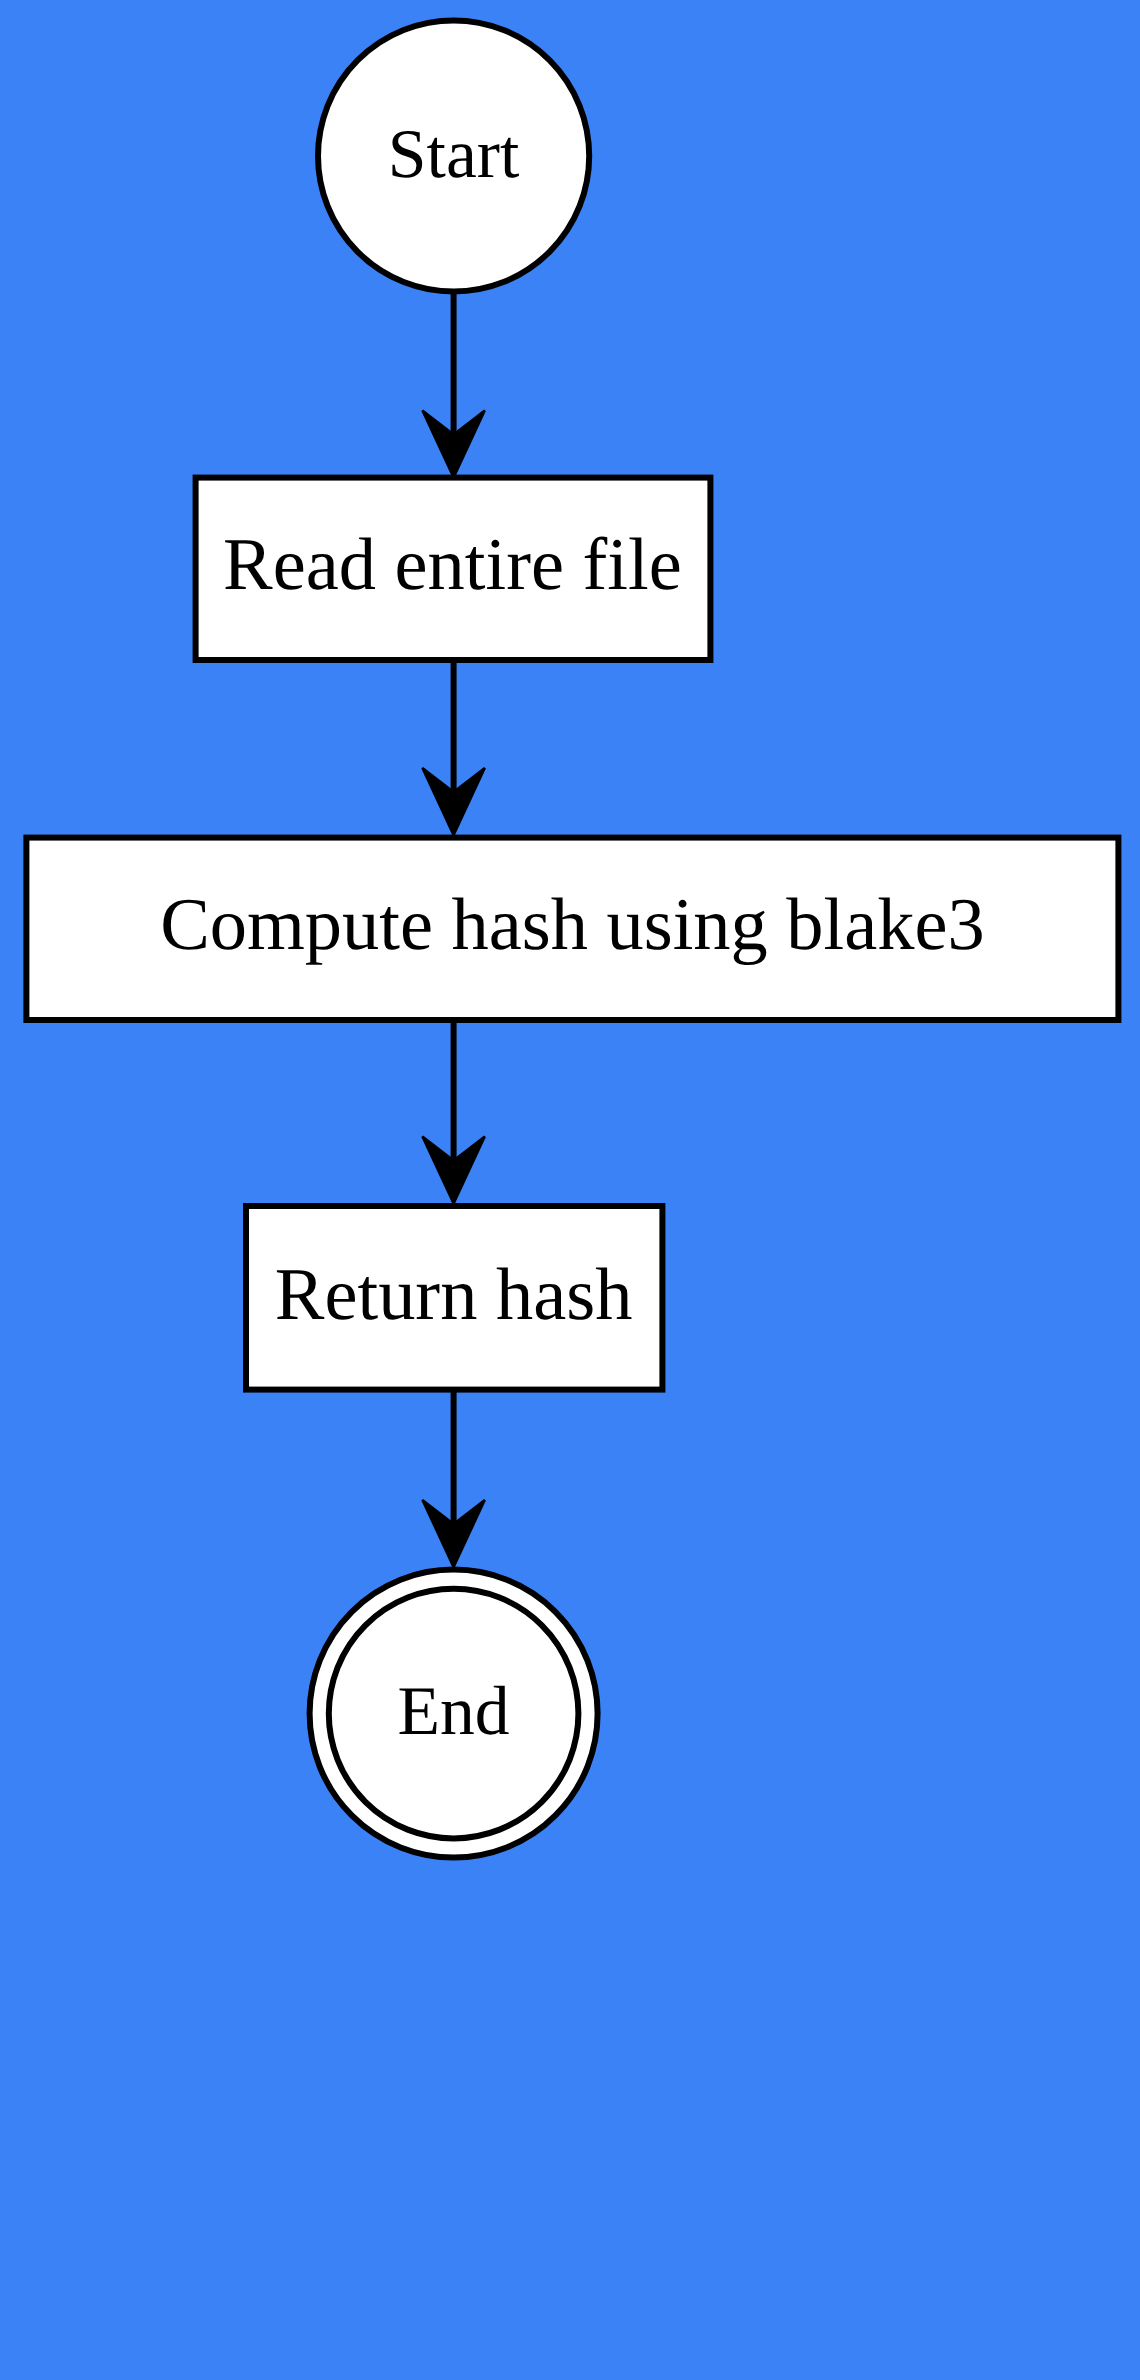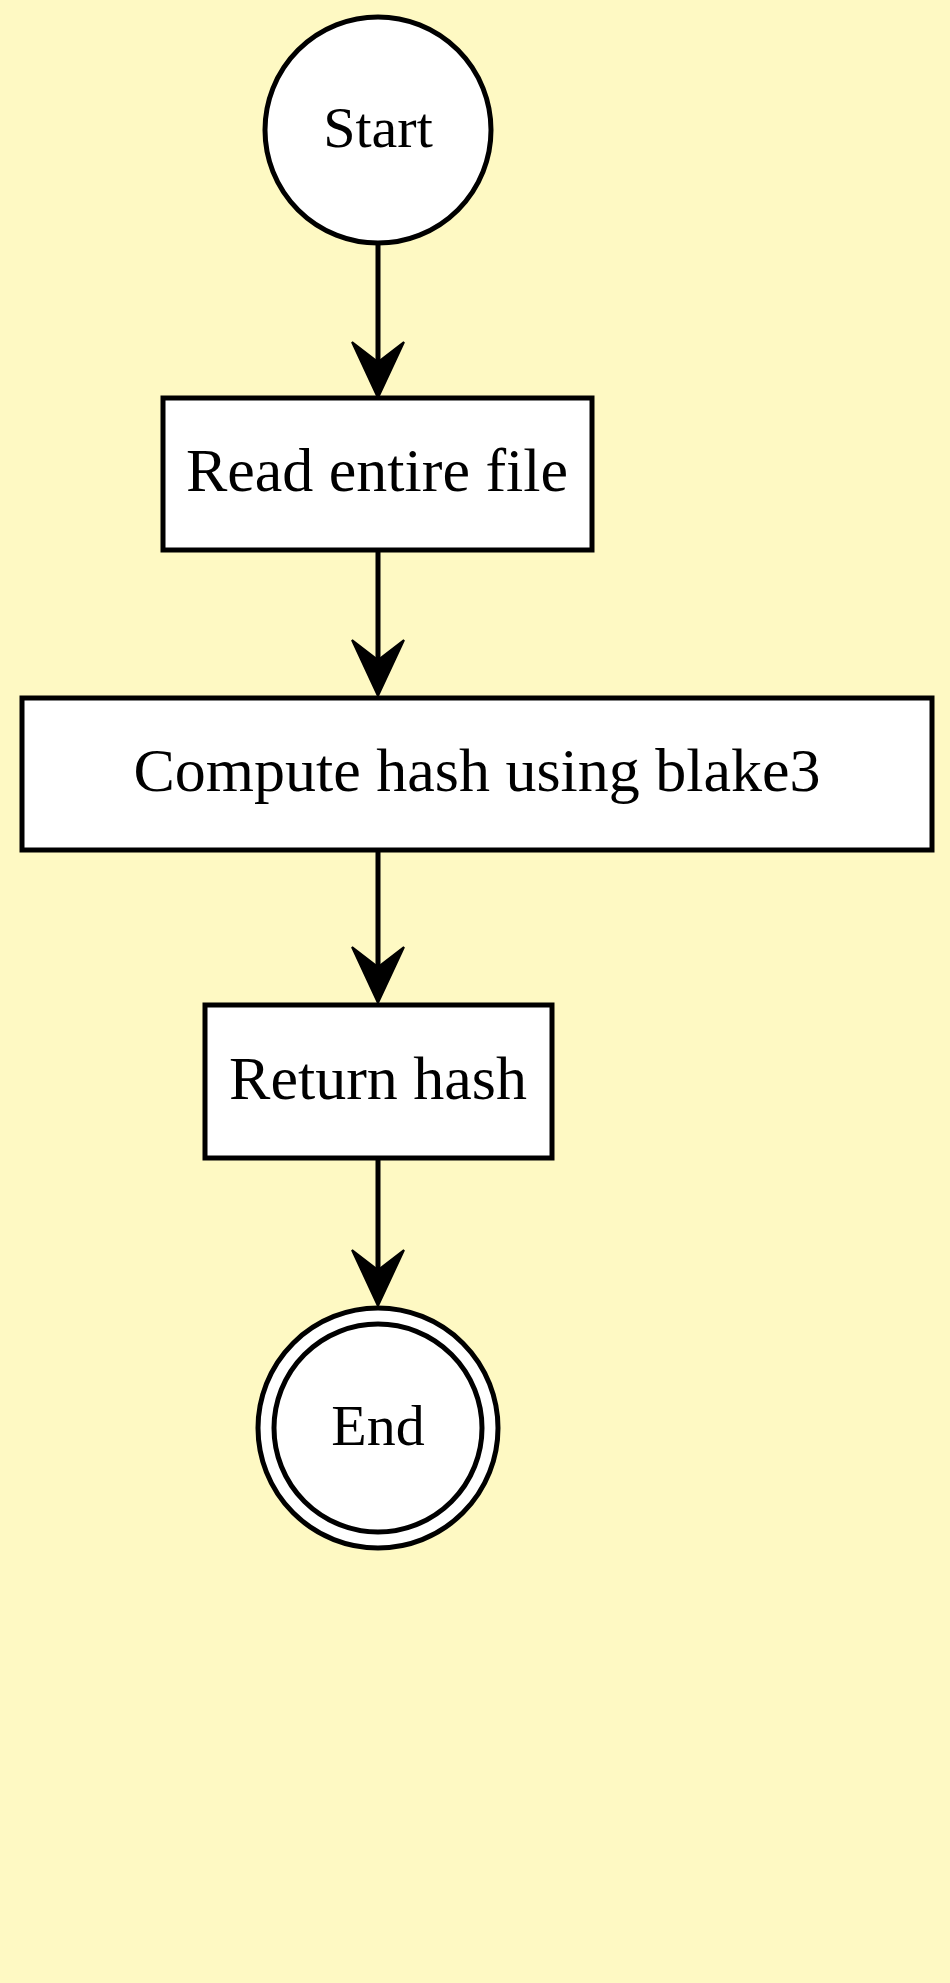--- a/index.html
+++ b/index.html
@@ -8,21 +8,21 @@
     padding: 0;
     background: #ffffff;
   }
   body {
     font-family: "Liberation Serif", "DejaVu Serif", serif;
   }
   #flowchart-root {
     position: relative;
     width: 950px;
     height: 1983px;
-    background: #fef9c3;
+    background: #3b82f6;
     overflow: hidden;
   }
   #flowchart-svg {
     position: absolute;
     left: 0;
     top: 0;
     width: 950px;
     height: 1983px;
     display: block;
   }

